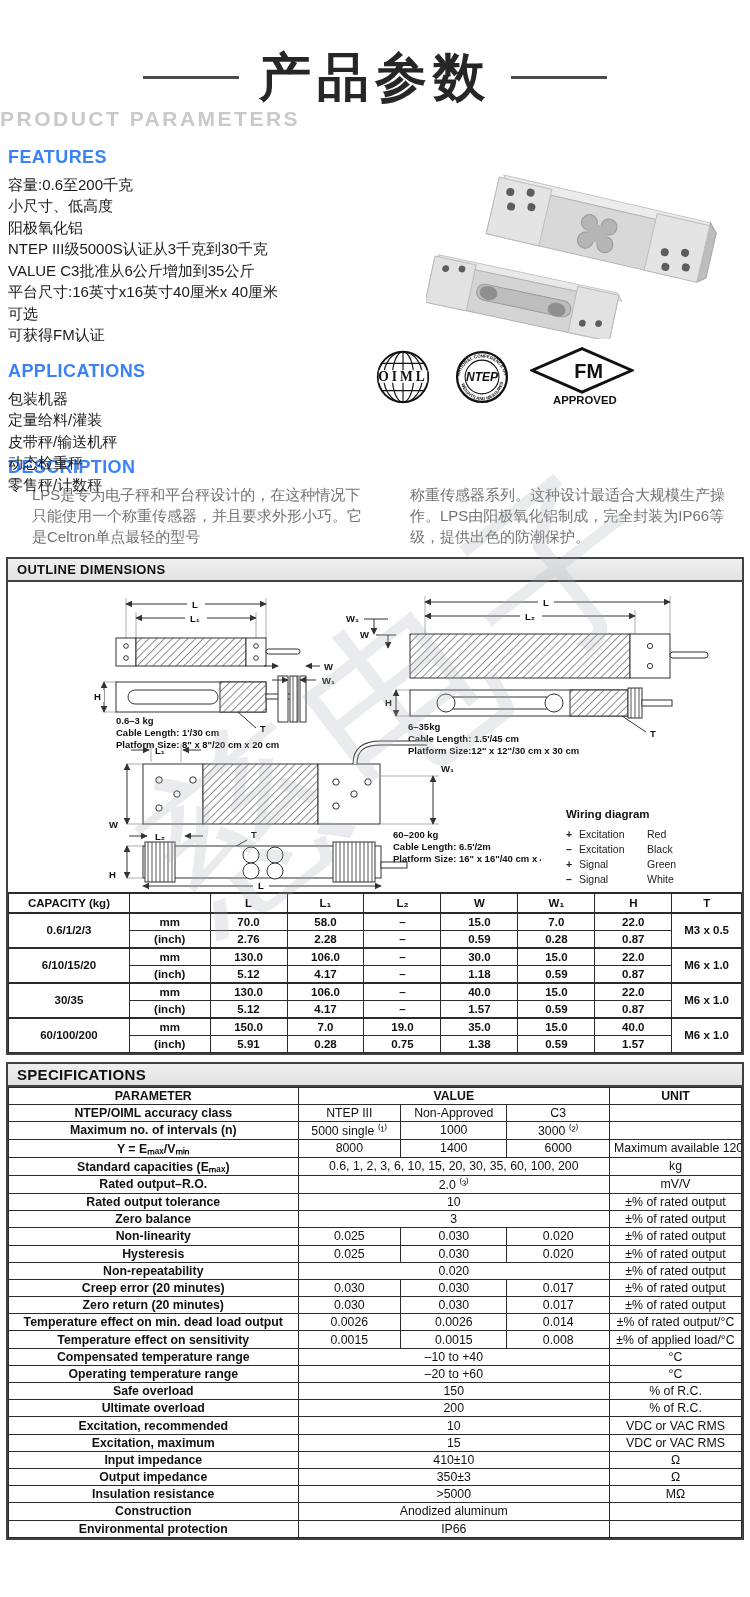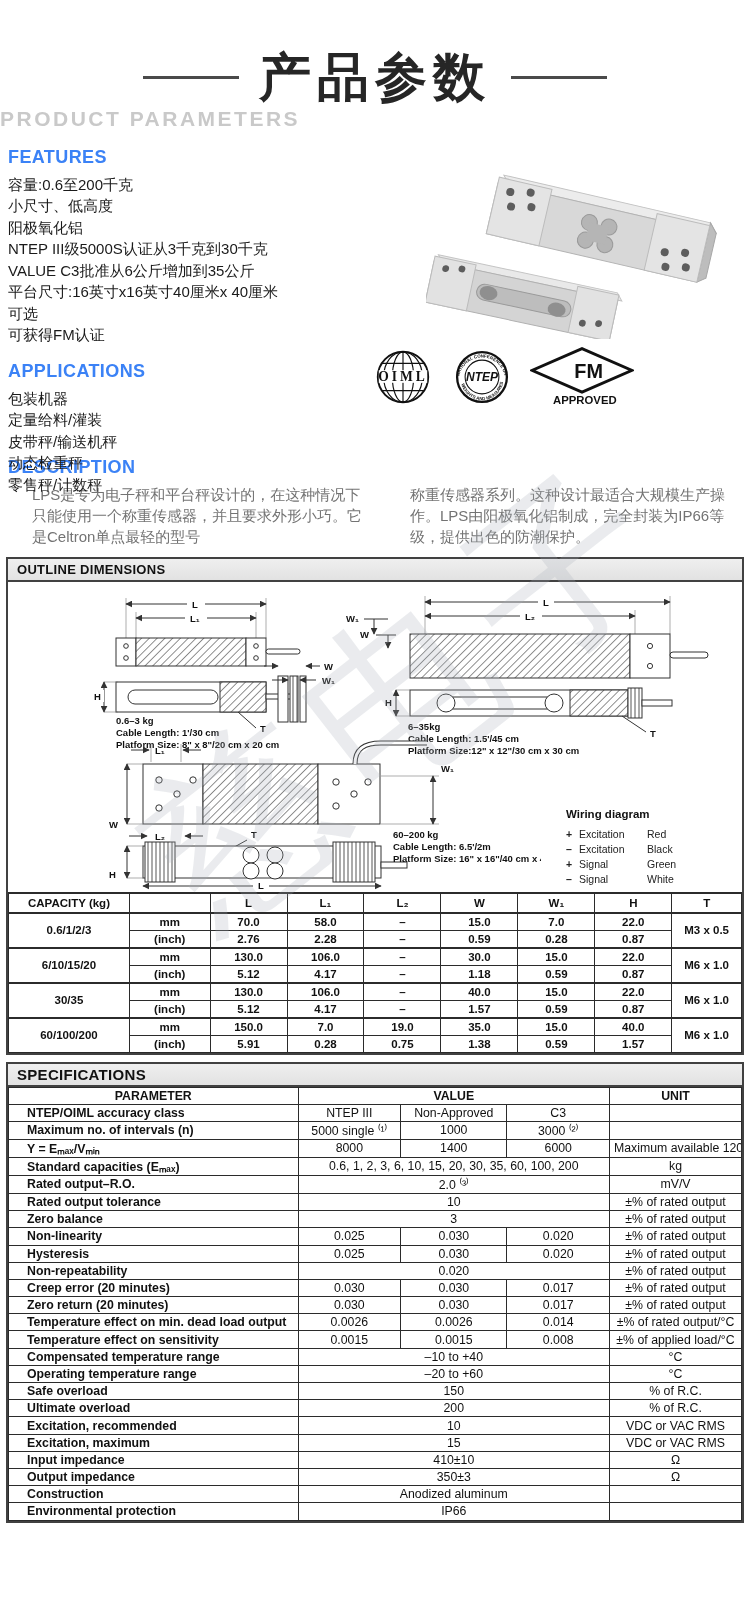--- a/index.html
+++ b/index.html
@@ -43,21 +43,21 @@
                     height:16px;padding:0;color:#111;}
   .dimt th{height:18px;border-bottom:1.5px solid #2b2b2b;}
   .dimt td.g{border-top:2px solid #2b2b2b;}
   .dimt{border-top:2px solid #2b2b2b;}
   .sbox{margin:7px 6px 0 6px;border:2px solid #414141;}
   .sbar{background:linear-gradient(#efefef,#e2e2e2);border-bottom:2px solid #414141;
         font-size:15px;font-weight:800;padding:2px 9px;letter-spacing:.3px;}
   .spect th,.spect td{border:1px solid #2b2b2b;font-size:12.3px;height:16.2px;padding:0 4px;
                       text-align:center;color:#111;overflow:hidden;white-space:nowrap;}
   .spect th{font-weight:700;}
-  .spect td:first-child{font-weight:700;text-align:left;padding-left:18px;margin-top:8px;}
+  .spect td:first-child{font-weight:700;text-align:center;padding-left:4px;margin-top:8px;}
   
   .wm{position:absolute;left:170px;top:755px;font-size:185px;letter-spacing:18px;color:#a9b0ba;
       opacity:.24;transform:rotate(-38deg);transform-origin:0 50%;pointer-events:none;z-index:6;
       white-space:nowrap;font-weight:400;}
 </style>
 </head>
 <body>
 
 <svg width="0" height="0" style="position:absolute">
   <defs>
@@ -611,20 +611,25 @@
           <td>Input impedance</td>
           <td colspan="3">410±10</td>
           <td>Ω</td>
         </tr>
         <tr>
           <td>Output impedance</td>
           <td colspan="3">350±3</td>
           <td>Ω</td>
         </tr>
         <tr>
+          <td>Insulation resistance</td>
+          <td colspan="3">&gt;5000</td>
+          <td>MΩ</td>
+        </tr>
+        <tr>
           <td>Construction</td>
           <td colspan="3">Anodized aluminum</td>
           <td></td>
         </tr>
         <tr>
           <td>Environmental protection</td>
           <td colspan="3">IP66</td>
           <td></td>
         </tr>
       </tbody>

